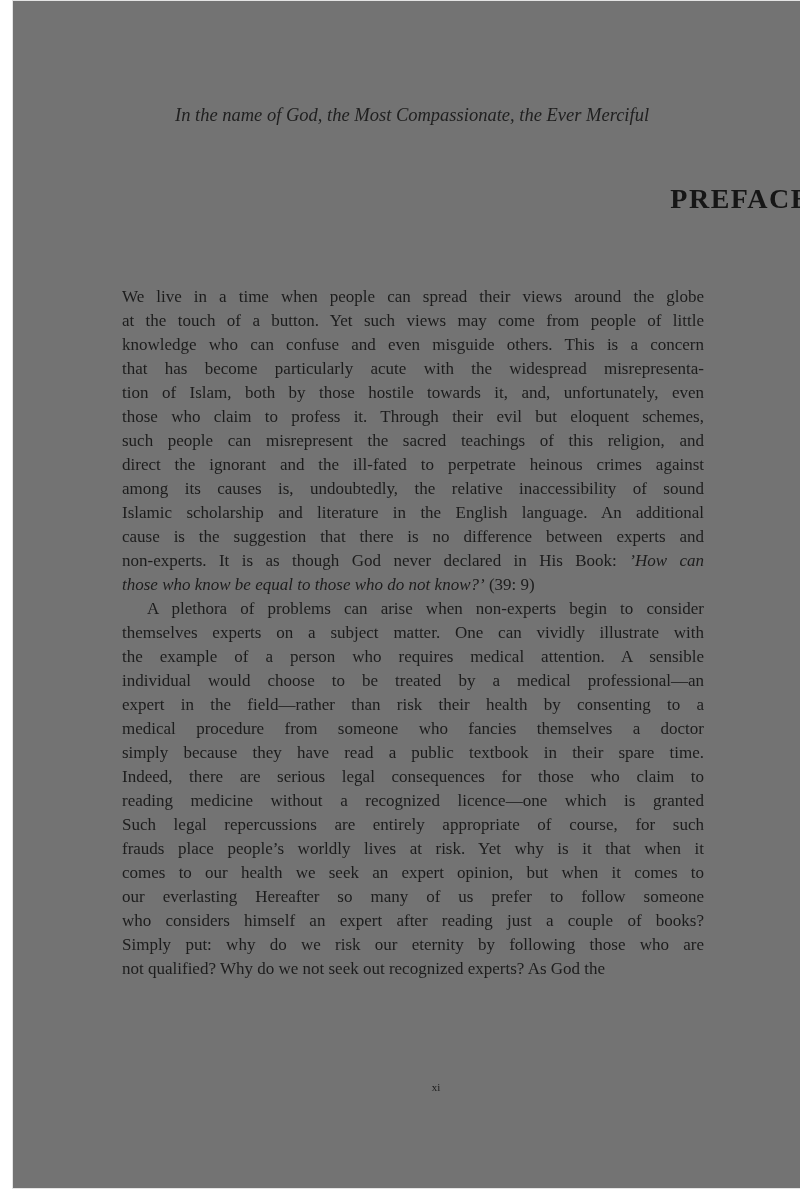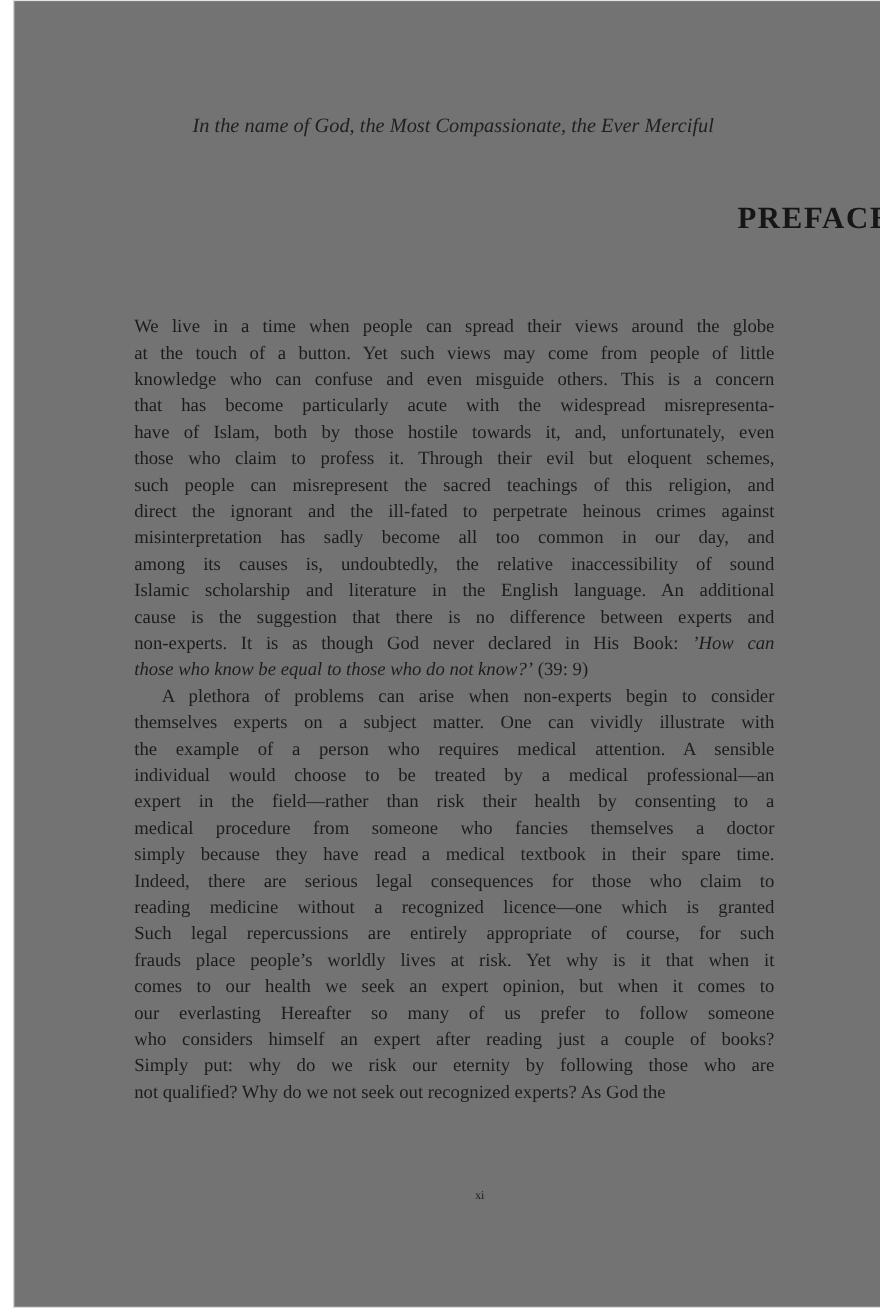--- a/index.html
+++ b/index.html
@@ -81,39 +81,38 @@
   <div class="epigraph">In the name of God, the Most Compassionate, the Ever Merciful</div>
 
   <h1 class="book-title">PREFACE</h1>
 
   <div class="body-text">
       <div class="paragraph">
         <div class="line"><span>We live in a time when people can spread their views around the globe</span></div>
         <div class="line"><span>at the touch of a button. Yet such views may come from people of little</span></div>
         <div class="line"><span>knowledge who can confuse and even misguide others. This is a concern</span></div>
         <div class="line"><span>that has become particularly acute with the widespread misrepresenta-</span></div>
-        <div class="line"><span>have of Islam, both by those hostile towards it, and, unfortunately, even</span></div>
+        <div class="line"><span>tion of Islam, both by those hostile towards it, and, unfortunately, even</span></div>
         <div class="line"><span>those who claim to profess it. Through their evil but eloquent schemes,</span></div>
         <div class="line"><span>such people can misrepresent the sacred teachings of this religion, and</span></div>
         <div class="line"><span>direct the ignorant and the ill-fated to perpetrate heinous crimes against</span></div>
-        <div class="line"><span>misinterpretation has sadly become all too common in our day, and</span></div>
         <div class="line"><span>among its causes is, undoubtedly, the relative inaccessibility of sound</span></div>
         <div class="line"><span>Islamic scholarship and literature in the English language. An additional</span></div>
         <div class="line"><span>cause is the suggestion that there is no difference between experts and</span></div>
         <div class="line"><span>non-experts. It is as though God never declared in His Book: </span><em>’How can</em></div>
         <div class="line last"><em>those who know be equal to those who do not know?’</em><span> (39: 9)</span></div>
       </div>
       <div class="paragraph">
         <div class="line indent"><span>A plethora of problems can arise when non-experts begin to consider</span></div>
         <div class="line"><span>themselves experts on a subject matter. One can vividly illustrate with</span></div>
         <div class="line"><span>the example of a person who requires medical attention. A sensible</span></div>
         <div class="line"><span>individual would choose to be treated by a medical professional—an</span></div>
         <div class="line"><span>expert in the field—rather than risk their health by consenting to a</span></div>
         <div class="line"><span>medical procedure from someone who fancies themselves a doctor</span></div>
-        <div class="line"><span>simply because they have read a medical textbook in their spare time.</span></div>
+        <div class="line"><span>simply because they have read a public textbook in their spare time.</span></div>
         <div class="line"><span>Indeed, there are serious legal consequences for those who claim to</span></div>
         <div class="line"><span>reading medicine without a recognized licence—one which is granted</span></div>
         <div class="line"><span>Such legal repercussions are entirely appropriate of course, for such</span></div>
         <div class="line"><span>frauds place people’s worldly lives at risk. Yet why is it that when it</span></div>
         <div class="line"><span>comes to our health we seek an expert opinion, but when it comes to</span></div>
         <div class="line"><span>our everlasting Hereafter so many of us prefer to follow someone</span></div>
         <div class="line"><span>who considers himself an expert after reading just a couple of books?</span></div>
         <div class="line"><span>Simply put: why do we risk our eternity by following those who are</span></div>
         <div class="line last"><span>not qualified? Why do we not seek out recognized experts? As God the</span></div>
       </div>

